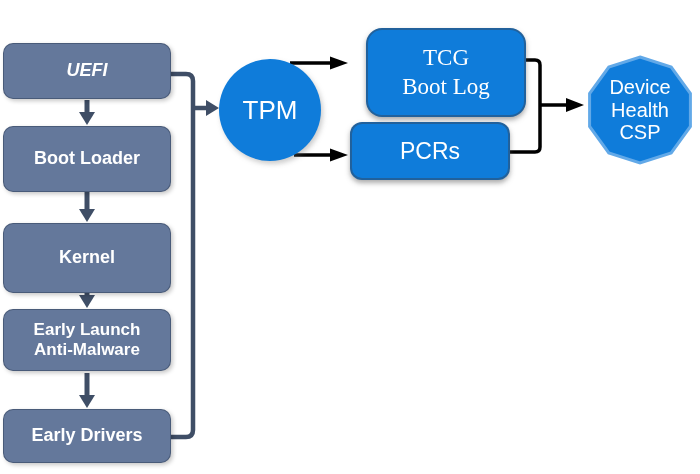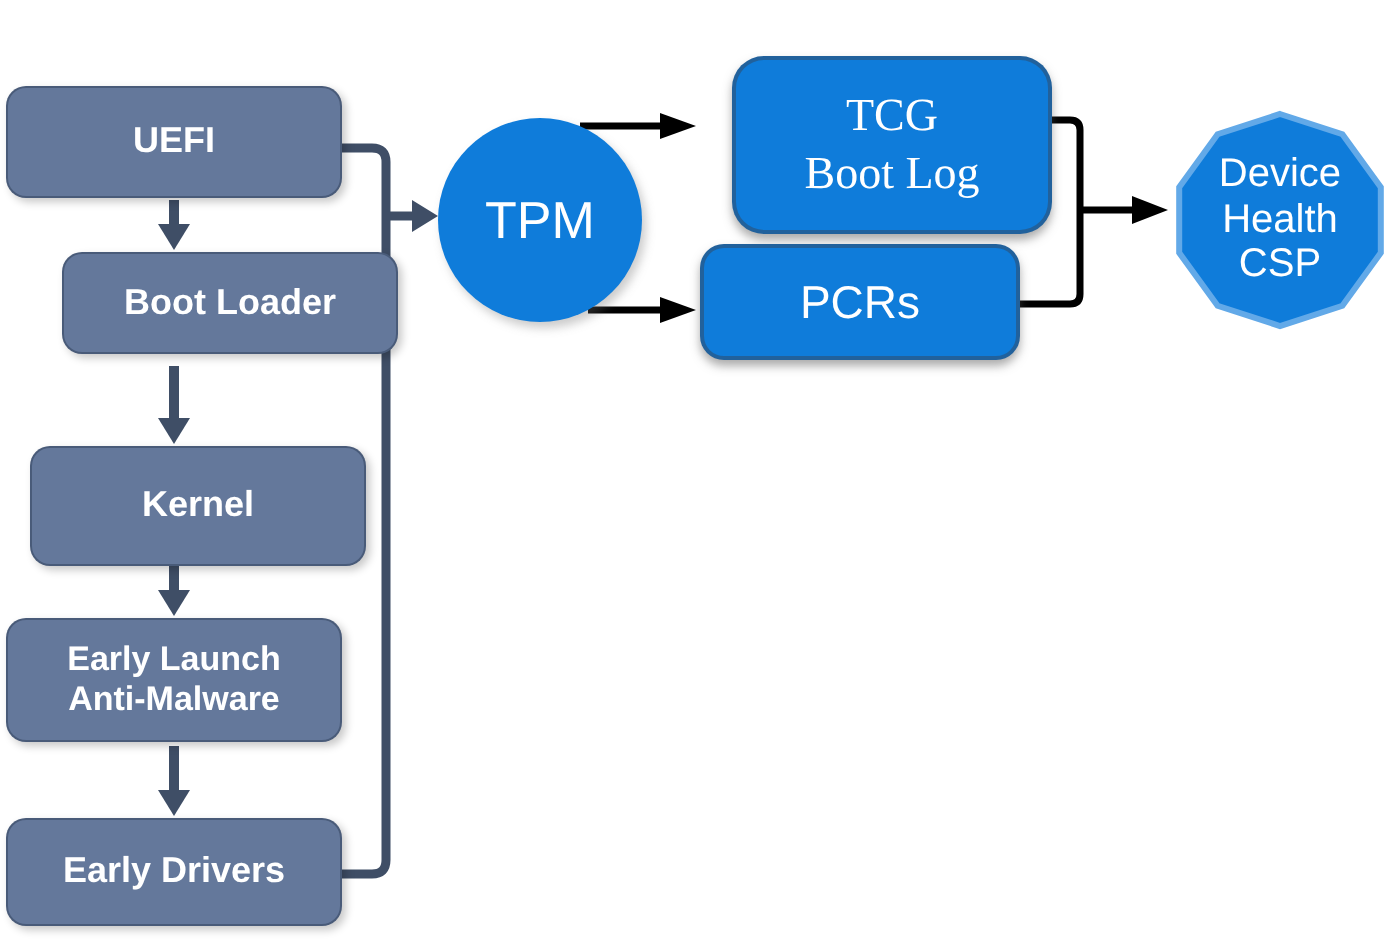--- a/index.html
+++ b/index.html
@@ -29,23 +29,23 @@
   }
   .slate{
     left:3px;width:168px;
     background:var(--slate-fill,#64789B);
     color:var(--slate-text,#fff);
     font-weight:bold;font-size:18px;line-height:1.18;
     border:1px solid rgba(70,88,118,.9);
     border-radius:10px;
     box-shadow:2px 2px 4px rgba(0,0,0,.22);
   }
-  .bx-uefi{top:43px;height:56px;}
-  .bx-bootloader{top:126px;height:51px;margin-left:28px;}
-  .bx-kernel{top:223px;height:60px;margin-left:12px;}
+  .bx-uefi{top:43px;height:56px;font-style:italic;}
+  .bx-bootloader{top:126px;height:66px;}
+  .bx-kernel{top:223px;height:70px;}
   .bx-elam{top:309px;height:62px;font-size:17px;}
   .bx-earlydrivers{top:409px;height:54px;}
   .blue-box{
     background:var(--blue-fill,#0F7CDA);
     color:var(--blue-text,#fff);
     font-weight:400;font-size:23px;line-height:1.25;
     border:2px solid rgba(55,65,80,.45);
     box-shadow:0 3px 5px rgba(90,90,90,.5);
   }
   .bx-tcg{left:366px;top:28px;width:160px;height:89px;border-radius:16px;font-family:Liberation Serif, serif;}

